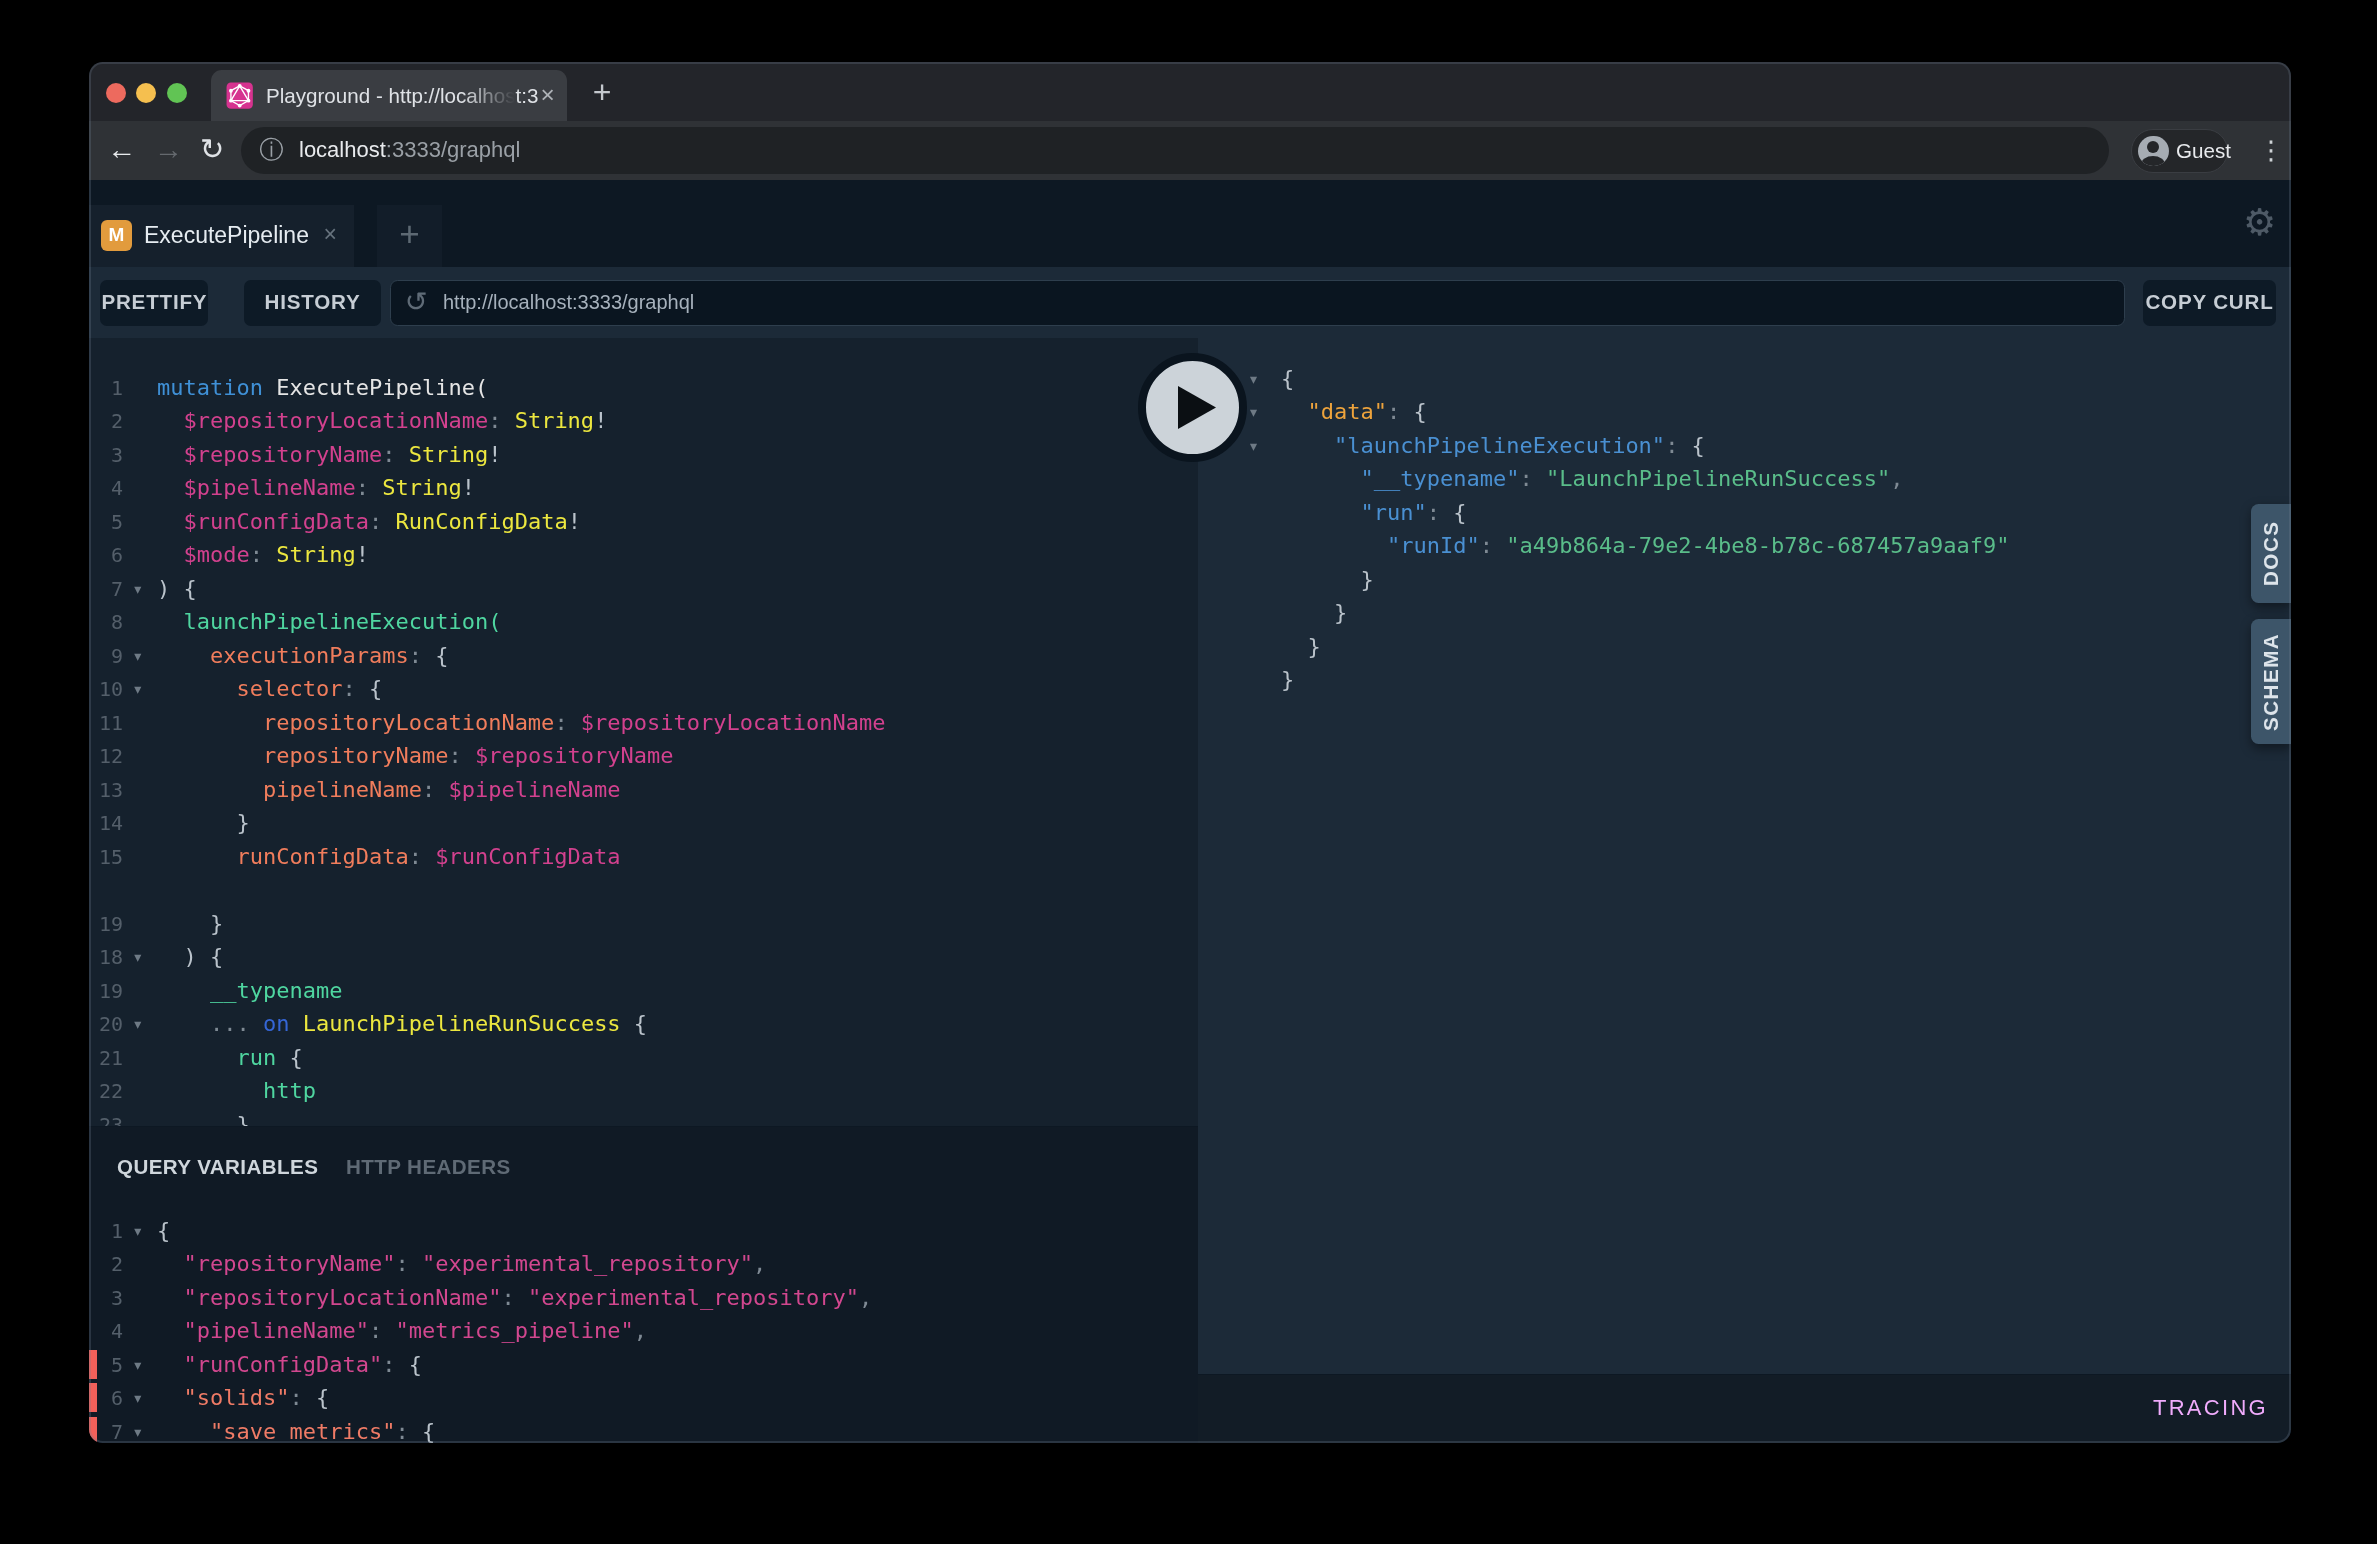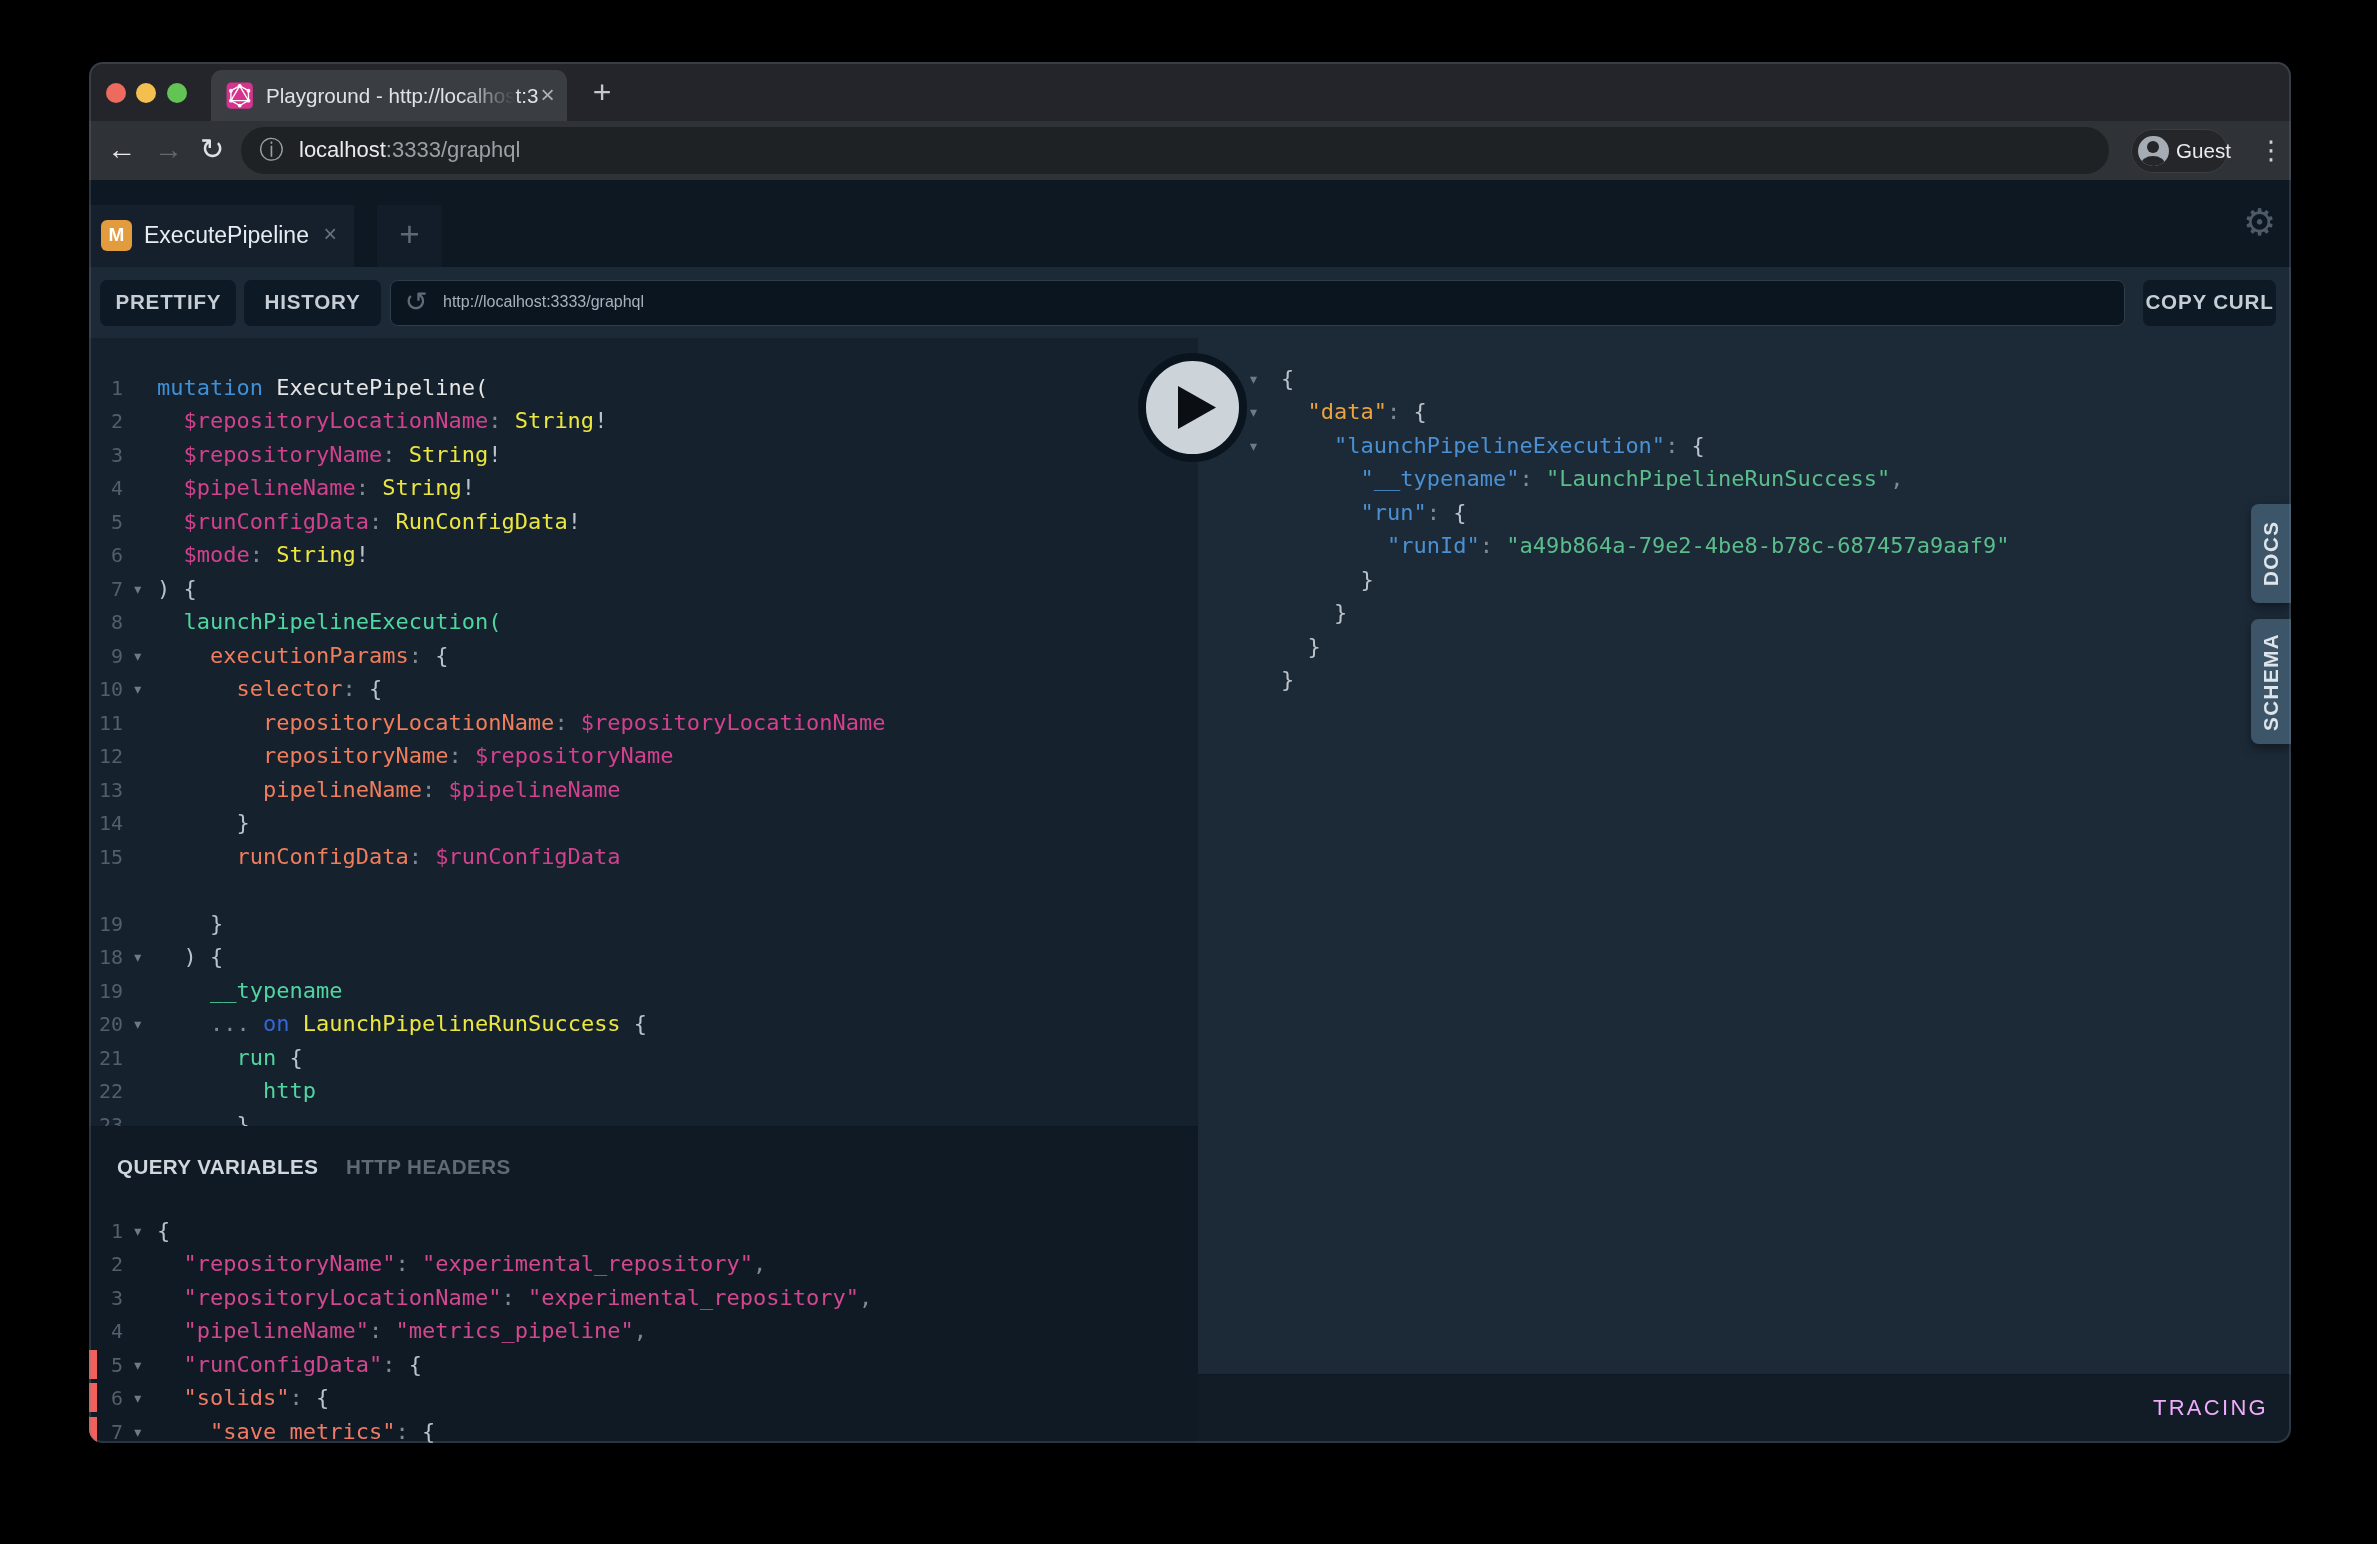--- a/index.html
+++ b/index.html
@@ -37,21 +37,21 @@
   .pg-tab .x{position:absolute;right:17px;top:0;height:62px;line-height:59px;font-size:23px;color:#66727d;}
   .pg-newtab{position:absolute;left:288px;top:143px;width:65px;height:62px;background:#121d29;
     text-align:center;line-height:58px;font-size:35px;color:#5d6973;}
   .gear{position:absolute;left:2146px;top:137px;width:49px;height:49px;line-height:47px;text-align:center;font-size:37px;color:#4e5a66;}
   .pg-toolbar{position:absolute;left:0;top:205px;width:100%;height:72px;background:#1c2a38;}
   .pbtn{position:absolute;top:13px;height:46px;background:#0d1a26;border-radius:6.9px;color:#c6cdd4;
     font-weight:bold;font-size:20.6px;letter-spacing:0.8px;text-align:center;}
   .endpoint{position:absolute;left:301px;top:13px;width:1735px;height:46px;background:#0a1520;
     border:1.5px solid #2e3e4d;border-radius:7.6px;box-sizing:border-box;}
   .endpoint .hico{position:absolute;left:13.7px;top:0;height:43px;line-height:41px;font-size:27.4px;color:#5f6b77;}
-  .endpoint .etxt{position:absolute;left:52px;top:0;height:43px;line-height:42px;font-size:16px;color:#a6b1bc;}
+  .endpoint .etxt{position:absolute;left:52px;top:0;height:43px;line-height:42px;font-size:20px;color:#a6b1bc;}
   
   .editor-pane{position:absolute;left:0;top:276px;width:1109px;height:788px;background:#15212d;overflow:hidden;}
   .vars-pane{position:absolute;left:0;top:1065px;width:1109px;height:316px;background:#101a25;overflow:hidden;}
   .resp-pane{position:absolute;left:1109px;top:276px;width:1093px;height:1036px;background:#1c2a38;overflow:hidden;}
   .tracing{position:absolute;left:1109px;top:1313px;width:1093px;height:68px;background:#121c26;}
   .tracing .tl2{position:absolute;right:23px;top:0;height:68px;line-height:65px;font-weight:normal;font-size:22px;letter-spacing:2.3px;color:#f0abfc;}
   .vhdr{position:absolute;top:27.4px;height:26px;line-height:26px;font-weight:bold;font-size:20.6px;letter-spacing:0.4px;}
   
   .cl{position:absolute;left:0;width:100%;height:34px;line-height:34px;white-space:pre;
     font-family:"DejaVu Sans Mono",monospace;font-size:22px;}
@@ -127,21 +127,21 @@
 
   <div class="pg-tab">
     <div class="badge">M</div>
     <div class="lbl">ExecutePipeline</div>
     <div class="x">×</div>
   </div>
   <div class="pg-newtab">+</div>
   <div class="gear">⚙</div>
 
   <div class="pg-toolbar">
-    <div class="pbtn" style="left:11.4px;width:136px;line-height:44px">PRETTIFY</div>
+    <div class="pbtn" style="left:11.4px;width:108px;line-height:44px">PRETTIFY</div>
     <div class="pbtn" style="left:155px;width:137px;line-height:44px">HISTORY</div>
     <div class="endpoint">
       <span class="hico">↺</span>
       <span class="etxt">http://localhost:3333/graphql</span>
     </div>
     <div class="pbtn" style="left:2054px;width:133px;line-height:44px">COPY CURL</div>
   </div>
 
   <div class="editor-pane" id="editor-pane">
       <div class="cl" style="top: 33px;"><span class="ln">1</span><span class="code"><span class="c-kw">mutation</span><span class="c-pl"> </span><span class="c-def">ExecutePipeline(</span></span></div>

